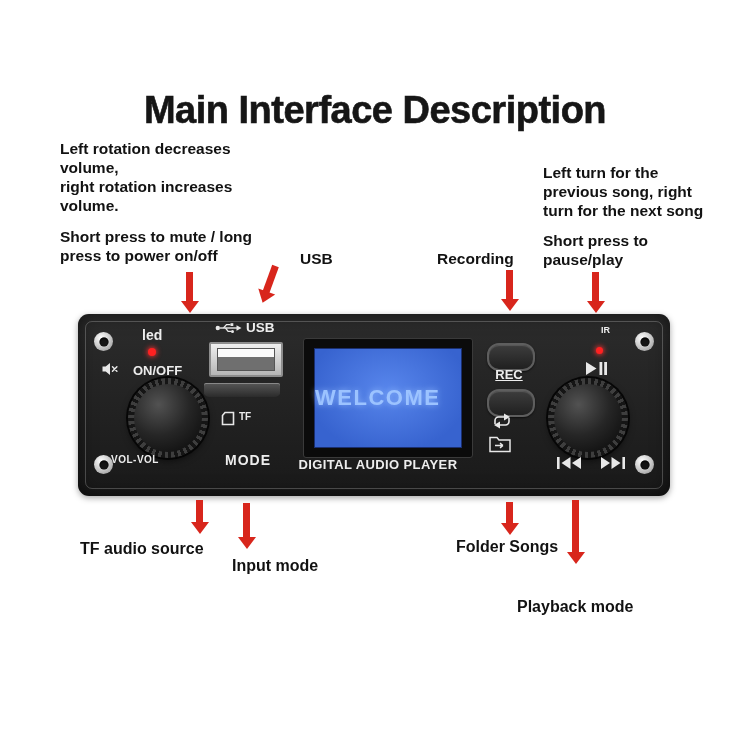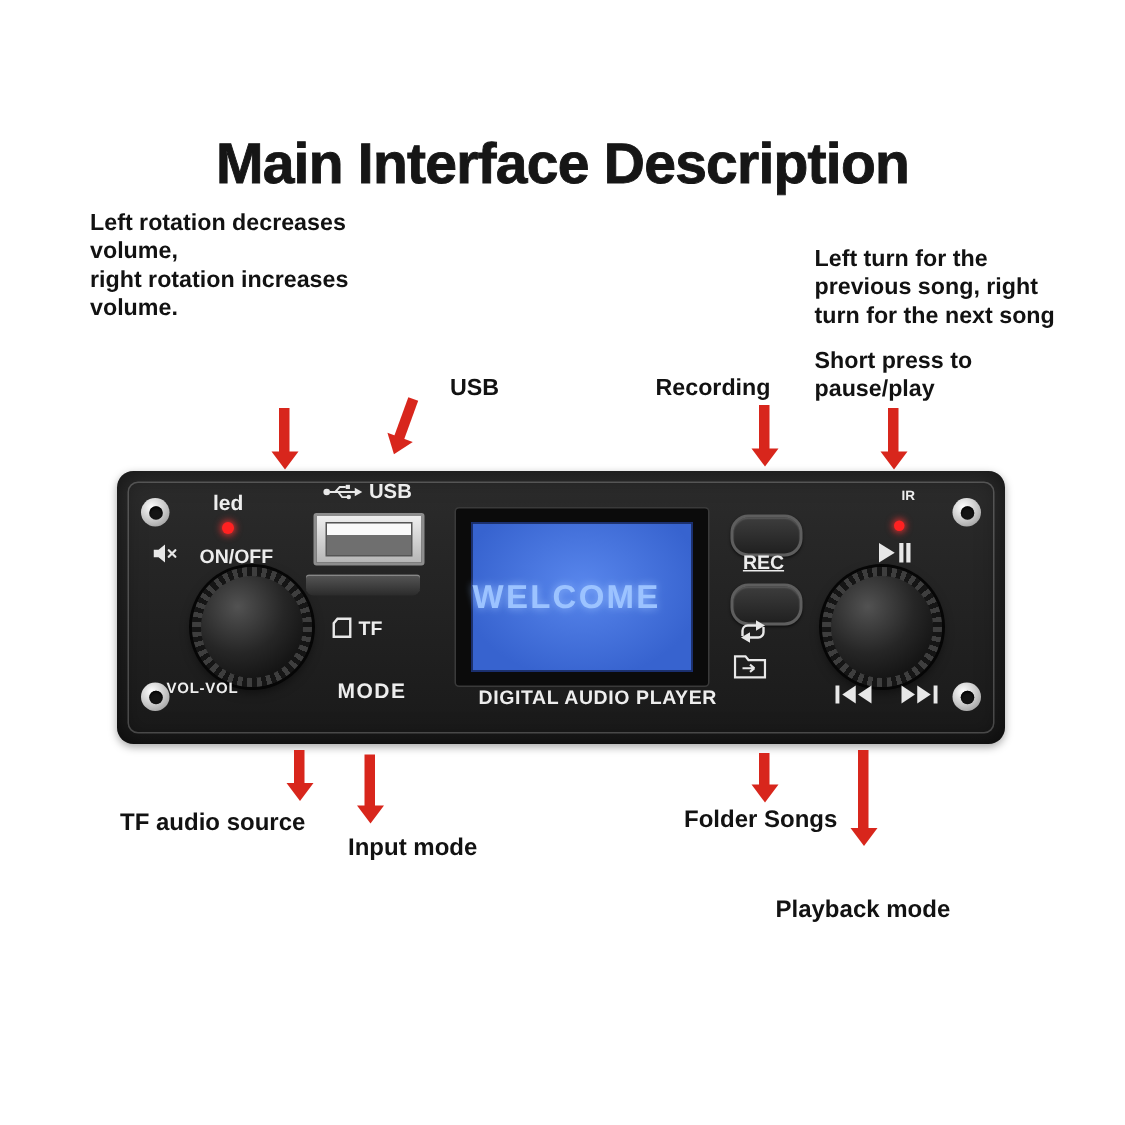--- a/index.html
+++ b/index.html
@@ -66,20 +66,22 @@
 <body>
 
 <div class="stage">
 
   <h1 class="title">Main Interface Description</h1>
 
   <div class="callout" style="left:60px;top:140px;">Left rotation decreases
 volume,
 right rotation increases
 volume.</div>
+  <div class="callout" style="left:60px;top:228px;">Short press to mute / long
+press to power on/off</div>
   <div class="callout" style="left:300px;top:250px;">USB</div>
   <div class="callout" style="left:437px;top:250px;">Recording</div>
   <div class="callout" style="left:543px;top:232px;">Short press to
 pause/play</div>
   <div class="callout" style="left:543px;top:164px;">Left turn for the
 previous song, right
 turn for the next song</div>
 
   <div class="arrow" style="left:186px;top:272px;height:30px;"></div>
   <div class="arrow tilt" style="left:272px;top:266px;height:28px;"></div>
@@ -121,29 +123,29 @@
     <div class="btext" style="left:168px;top:6px;font-size:13.5px;">USB</div>
     <div class="usb-port">
       <div class="usb-port-inner"></div>
     </div>
     <div class="tf-slot"></div>
     <span class="icon" style="left:143px;top:97px;">
       <svg width="14" height="15" viewBox="0 0 14 15">
           <path d="M4 1.5h8.5v12h-11v-9z" fill="none" stroke="#e8e8e8" stroke-width="1.6"></path>
         </svg>
     </span>
-    <div class="btext" style="left:161px;top:97px;font-size:13px;">TF</div>
+    <div class="btext" style="left:161px;top:97px;font-size:10px;">TF</div>
     <div class="btext" style="left:147px;top:138px;font-size:14px;letter-spacing:1px;">MODE</div>
 
     <div class="lcd-frame">
       <div class="lcd-screen">
         <div class="welcome">WELCOME</div>
       </div>
     </div>
-    <div class="btext" style="left:200px;top:143px;width:200px;text-align:right;font-size:13px;letter-spacing:0.4px;">DIGITAL AUDIO PLAYER</div>
+    <div class="btext" style="left:200px;top:143px;width:200px;text-align:center;font-size:13px;letter-spacing:0.4px;">DIGITAL AUDIO PLAYER</div>
 
     <div class="pill" style="top:29px;"></div>
     <div class="btext" style="left:409px;top:53px;width:44px;text-align:center;font-size:13px;text-decoration:underline;">REC</div>
     <div class="pill" style="top:75px;"></div>
     <span class="icon" style="left:413px;top:99px;">
       <svg width="22" height="16" viewBox="0 0 22 16">
           <path d="M4 11V7.5A3.5 3.5 0 0 1 7.5 4H14" fill="none" stroke="#e8e8e8" stroke-width="1.6"></path>
           <path d="M13 0.5L19 4l-6 3.5z" fill="#e8e8e8"></path>
           <path d="M18 5v3.5a3.5 3.5 0 0 1-3.5 3.5H8" fill="none" stroke="#e8e8e8" stroke-width="1.6"></path>
           <path d="M9 8.5L3 12l6 3.5z" fill="#e8e8e8"></path>

